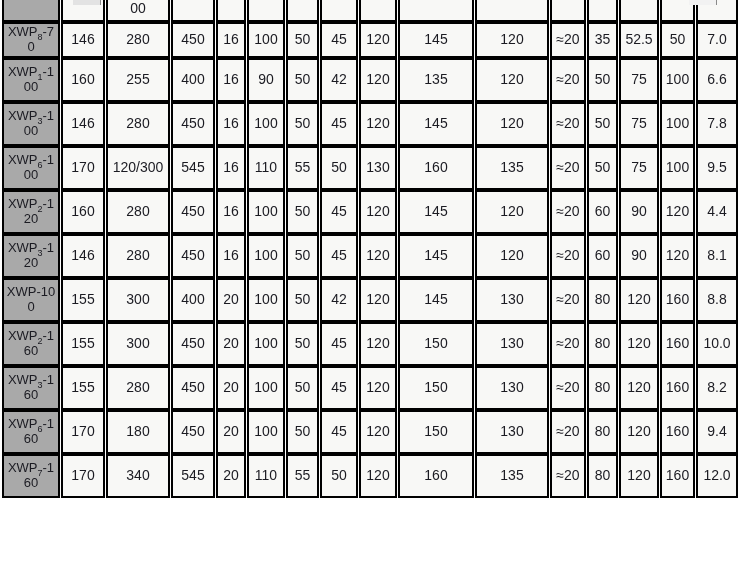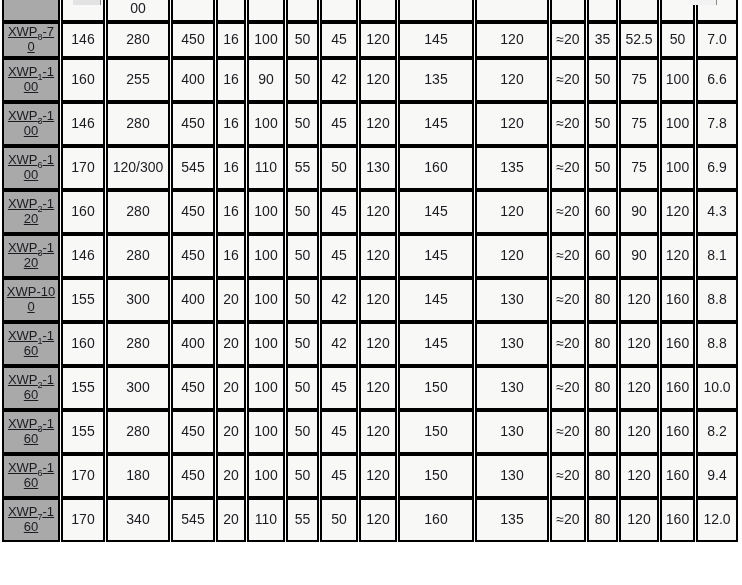--- a/index.html
+++ b/index.html
@@ -35,21 +35,20 @@
     padding:1px 1px;
     overflow:hidden;
     line-height:1.25;
   }
   table.spec th.rowlabel{
     background:var(--label-bg);
     font-size:13px;
     word-break:break-all;
     line-height:1.15;
     padding:1px 2px;
-    text-decoration:underline;
   }
   table.spec th.rowlabel sub{font-size:9px;line-height:0;}
   tr.partial td, tr.partial th{vertical-align:bottom;padding-bottom:3px;}
   tr.partial{height:31px;}
   tr.single{height:29px;}
   tr.tall{height:44px;}
   .notch{
     position:absolute;top:0;height:5px;width:28px;
     background:#e3e3e3;border-right:1px solid #8a8a8a;z-index:3;
   }
@@ -164,39 +163,39 @@
             <td>110</td>
             <td>55</td>
             <td>50</td>
             <td>130</td>
             <td>160</td>
             <td>135</td>
             <td>≈20</td>
             <td>50</td>
             <td>75</td>
             <td>100</td>
-            <td>6.9</td>
+            <td>9.5</td>
           </tr>
           <tr class="tall">
             <th class="rowlabel">XWP<sub>2</sub>-120</th>
             <td>160</td>
             <td>280</td>
             <td>450</td>
             <td>16</td>
             <td>100</td>
             <td>50</td>
             <td>45</td>
             <td>120</td>
             <td>145</td>
             <td>120</td>
             <td>≈20</td>
             <td>60</td>
             <td>90</td>
             <td>120</td>
-            <td>4.3</td>
+            <td>4.4</td>
           </tr>
           <tr class="tall">
             <th class="rowlabel">XWP<sub>3</sub>-120</th>
             <td>146</td>
             <td>280</td>
             <td>450</td>
             <td>16</td>
             <td>100</td>
             <td>50</td>
             <td>45</td>
@@ -206,38 +205,20 @@
             <td>≈20</td>
             <td>60</td>
             <td>90</td>
             <td>120</td>
             <td>8.1</td>
           </tr>
           <tr class="tall">
             <th class="rowlabel">XWP-100</th>
             <td>155</td>
             <td>300</td>
-            <td>400</td>
-            <td>20</td>
-            <td>100</td>
-            <td>50</td>
-            <td>42</td>
-            <td>120</td>
-            <td>145</td>
-            <td>130</td>
-            <td>≈20</td>
-            <td>80</td>
-            <td>120</td>
-            <td>160</td>
-            <td>8.8</td>
-          </tr>
-          <tr class="tall">
-            <th class="rowlabel">XWP<sub>1</sub>-160</th>
-            <td>160</td>
-            <td>280</td>
             <td>400</td>
             <td>20</td>
             <td>100</td>
             <td>50</td>
             <td>42</td>
             <td>120</td>
             <td>145</td>
             <td>130</td>
             <td>≈20</td>
             <td>80</td>

